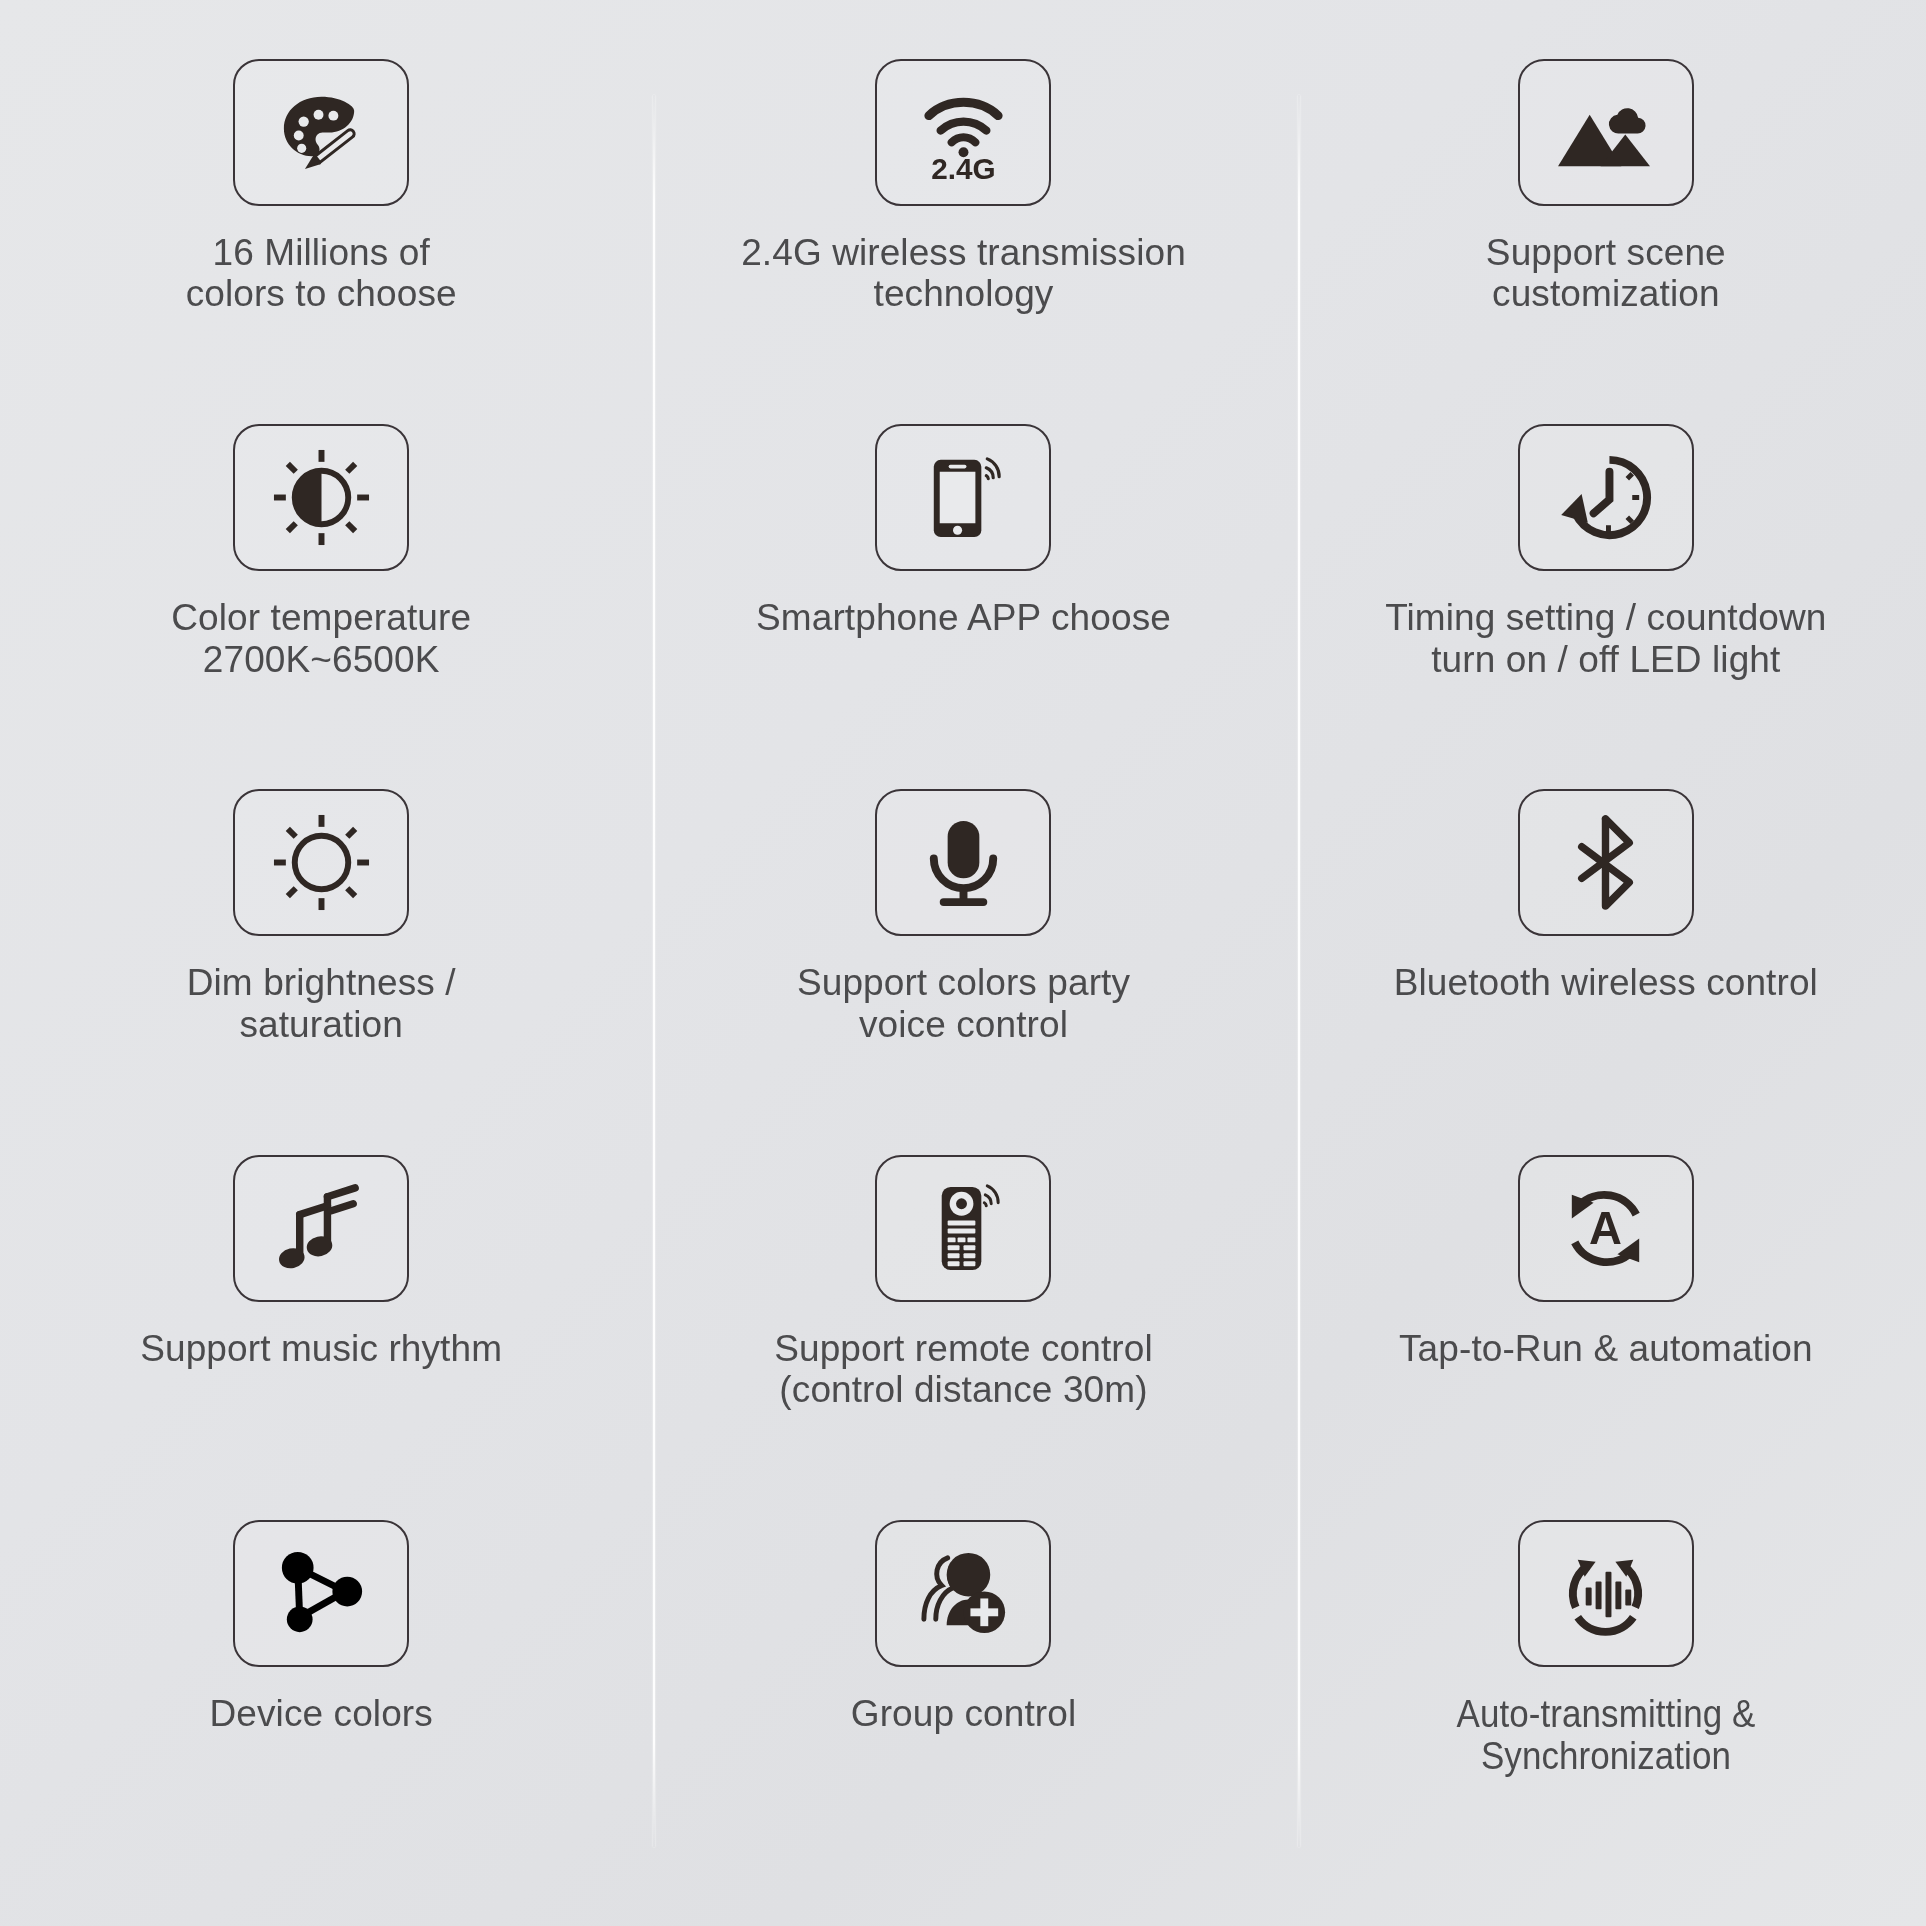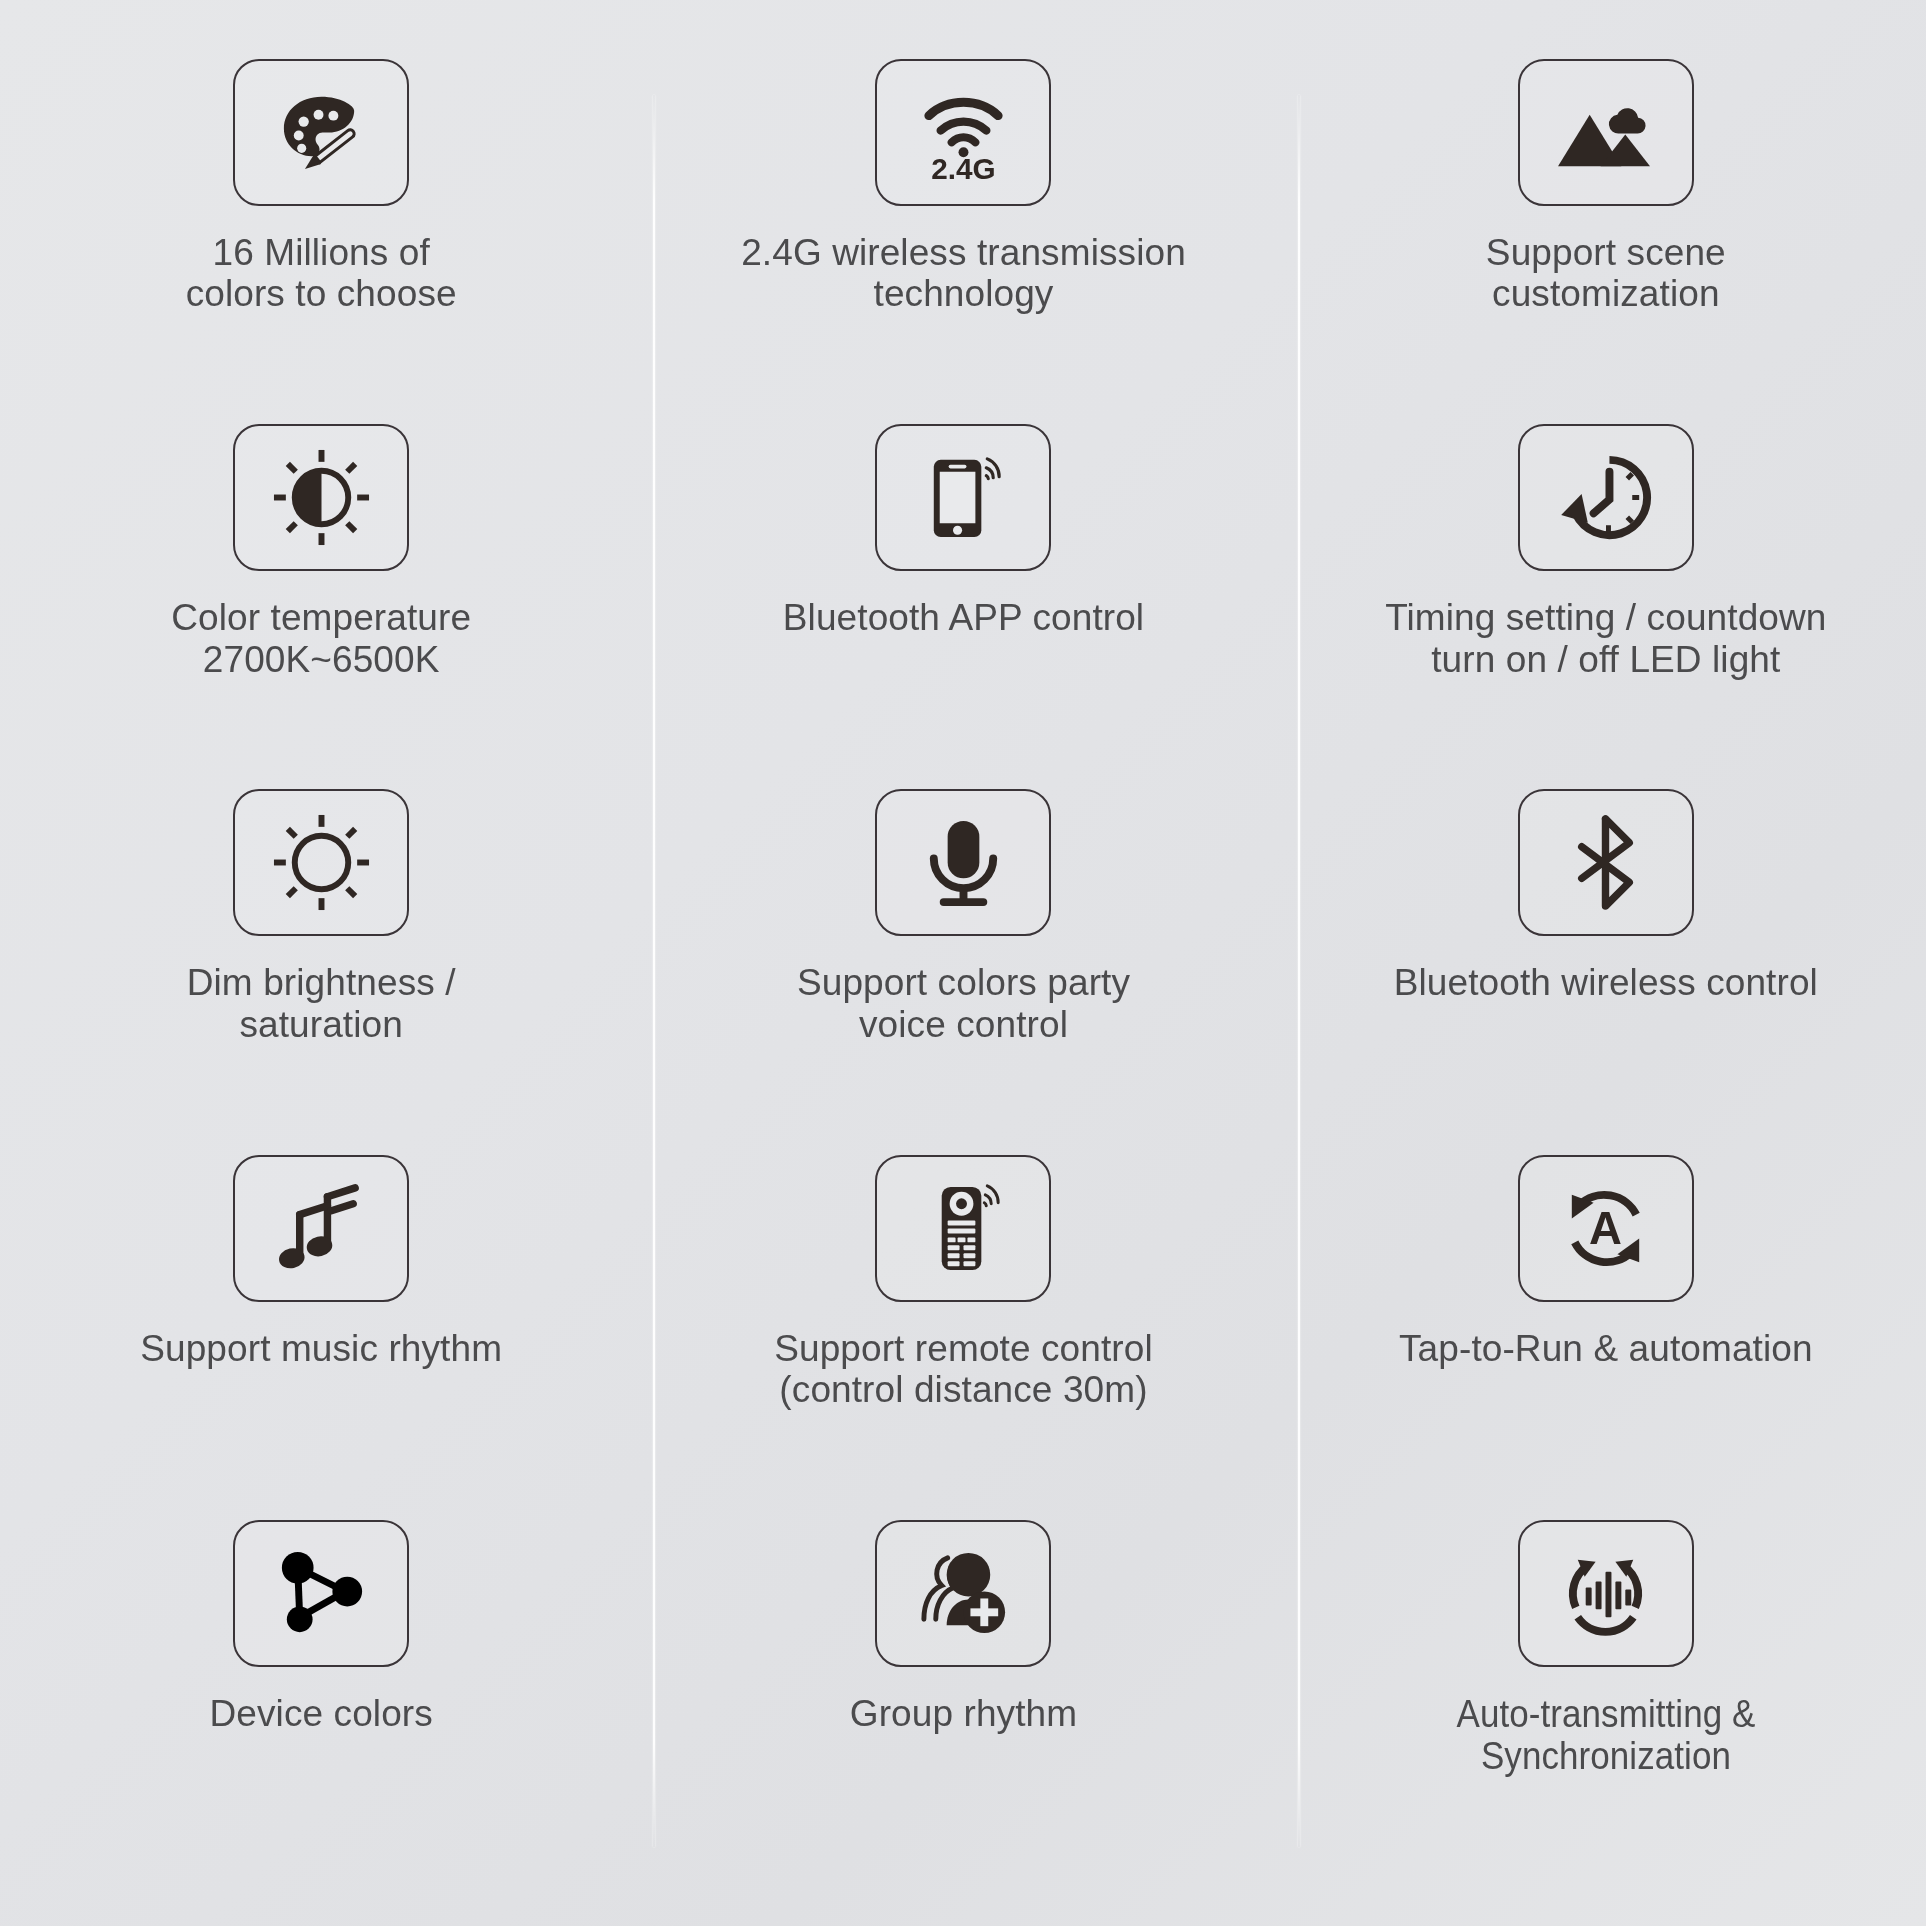--- a/index.html
+++ b/index.html
@@ -171,21 +171,21 @@
         <rect x="28" y="26" width="36" height="52" fill="#e9eaec"></rect>
         <rect x="37" y="19" width="18" height="3.6" rx="1.8" fill="#e9eaec"></rect>
         <circle cx="46" cy="85" r="4.6" fill="#e9eaec"></circle>
         <g stroke="#2f2723" stroke-width="3.2" stroke-linecap="round" fill="none">
           <path d="M75 22a11 11 0 0 1 7 10"></path>
           <path d="M76 13a19 19 0 0 1 12 18"></path>
           <path d="M75 30a4 4 0 0 1 2 3"></path>
         </g>
       </svg>
     </div>
-    <div class="caption">Bluetooth APP control</div>
+    <div class="caption">Smartphone APP choose</div>
   </div>
 
   <div class="cell r2 c3">
     <div class="icon-box">
       <svg width="103" height="103" viewBox="0 0 104 104" fill="none">
         <path d="M56 14a38 38 0 1 1-34 55" stroke="#2f2723" stroke-width="8" stroke-linecap="butt" fill="none"></path>
         <path d="M24 48 L10 74 L38 74 Z" fill="#2f2723" transform="rotate(16 24 62)"></path>
         <path d="M56 26 v28 l-16 14" stroke="#2f2723" stroke-width="8" stroke-linecap="round" fill="none"></path>
         <g stroke="#2f2723" stroke-width="5" stroke-linecap="butt">
           <line x1="79" y1="52" x2="86" y2="52"></line>
@@ -318,21 +318,21 @@
       <svg width="103" height="103" viewBox="0 0 104 104" fill="none">
         <path d="M36 16a17 17 0 0 0 -6 28 c-12 5 -18 18 -18 34" stroke="#2f2723" stroke-width="5" fill="none" stroke-linecap="round"></path>
         <path d="M48 20a17 17 0 0 0 -6 26 c-12 5 -18 18 -18 32" stroke="#2f2723" stroke-width="5" fill="none" stroke-linecap="round"></path>
         <circle cx="57" cy="33" r="22" fill="#2f2723"></circle>
         <path d="M35 84c0-15 10-26 22-26s22 11 22 26z" fill="#2f2723"></path>
         <circle cx="73" cy="71" r="21" fill="#2f2723"></circle>
         <rect x="69" y="57" width="8" height="28" fill="#e9eaec"></rect>
         <rect x="59" y="67" width="28" height="8" fill="#e9eaec"></rect>
       </svg>
     </div>
-    <div class="caption">Group rhythm</div>
+    <div class="caption">Group control</div>
   </div>
 
   <div class="cell r5 c3">
     <div class="icon-box">
       <svg width="103" height="103" viewBox="0 0 104 104" fill="none">
         <path d="M22 66a34 34 0 0 1 12 -42" stroke="#2f2723" stroke-width="8" fill="none" stroke-linecap="butt"></path>
         <path d="M42 20 L24 18 L31 35 Z" fill="#2f2723"></path>
         <path d="M82 66a34 34 0 0 0 -12 -42" stroke="#2f2723" stroke-width="8" fill="none" stroke-linecap="butt"></path>
         <path d="M62 20 L80 18 L73 35 Z" fill="#2f2723"></path>
         <path d="M24 76a34 34 0 0 0 56 0" stroke="#2f2723" stroke-width="8" fill="none" stroke-linecap="butt"></path>

